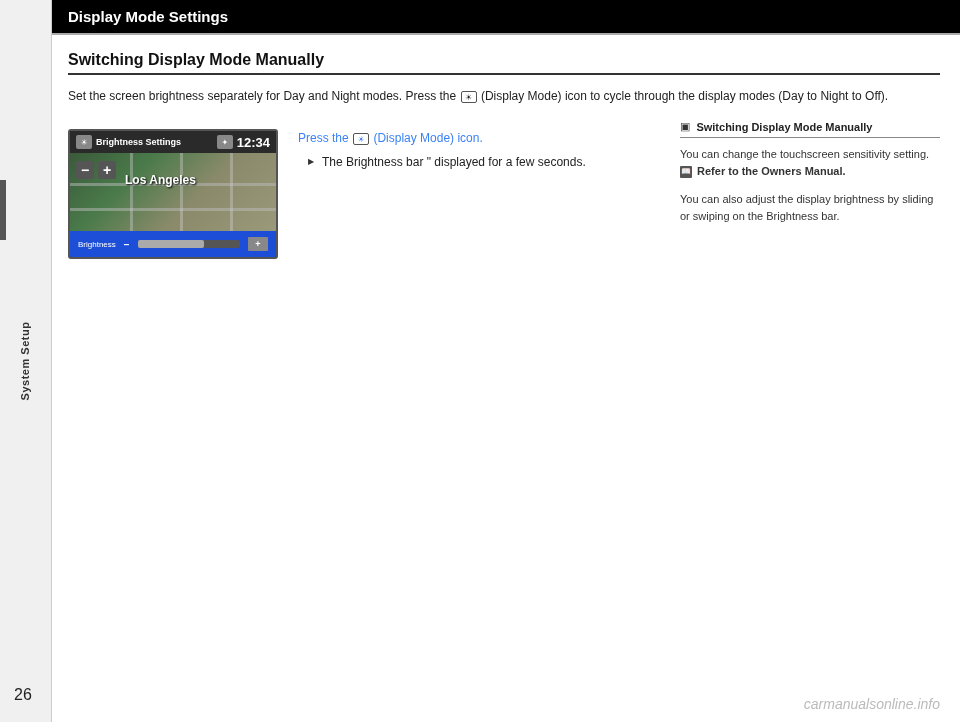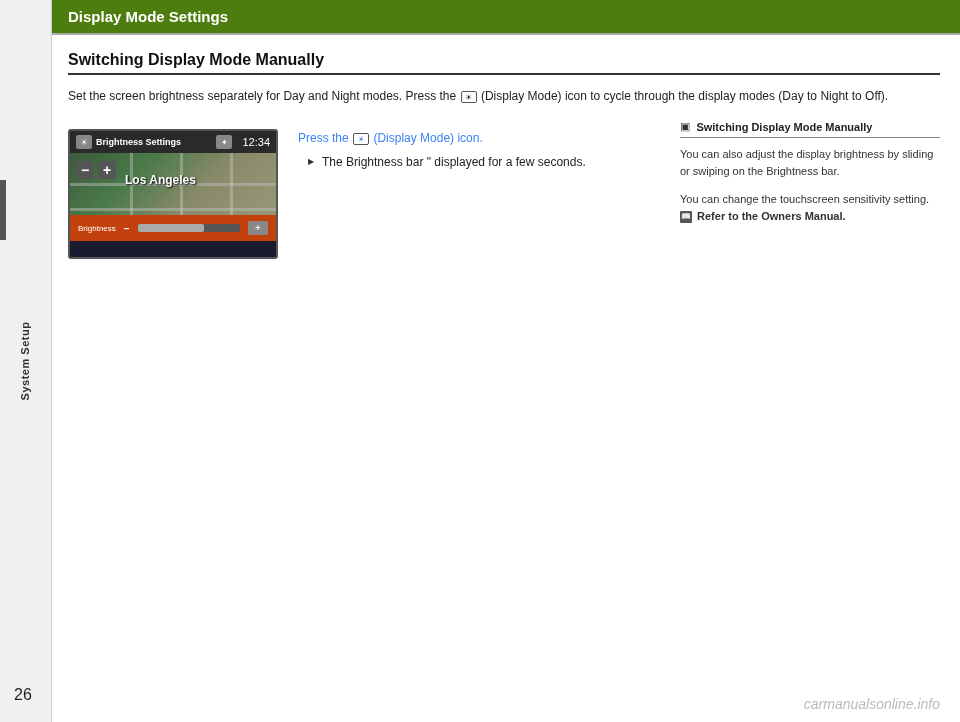--- a/index.html
+++ b/index.html
@@ -61,21 +61,21 @@
       position: absolute;
       left: 52px;
       top: 0;
       right: 0;
       bottom: 0;
       padding: 0;
     }
 
     
     .header-bar {
-      background: #4d7c0f;
+      background: #000000;
       color: #ffffff;
       padding: 8px 16px;
       font-size: 15px;
       font-weight: bold;
       margin-bottom: 0;
     }
 
     
     .divider-line {
       height: 2px;
@@ -156,23 +156,23 @@
       border-radius: 2px;
       margin-right: 4px;
       display: flex;
       align-items: center;
       justify-content: center;
       font-size: 8px;
       color: #fff;
     }
     .screen-header-time {
       color: #fff;
-      font-size: 11px;
-      font-weight: normal;
-      margin-left: 6px;
+      font-size: 13px;
+      font-weight: bold;
+      margin-left: 0;
     }
 
     
     .screen-map {
       position: absolute;
       top: 22px;
       left: 0;
       right: 0;
       bottom: 26px;
       background: linear-gradient(135deg, #3a5a3a 0%, #4a7a4a 30%, #8a8a6a 60%, #9a9a7a 100%);
@@ -221,25 +221,25 @@
       align-items: center;
       justify-content: center;
       color: #fff;
       font-size: 14px;
       font-weight: bold;
     }
 
     
     .screen-bottom {
       position: absolute;
-      bottom: 16px;
+      bottom: 0;
       left: 0;
       right: 0;
       height: 26px;
-      background: #c2410c;
+      background: #1d4ed8;
       display: flex;
       align-items: center;
       padding: 0 8px;
       gap: 8px;
     }
     .brightness-label {
       color: #fff;
       font-size: 8px;
       white-space: nowrap;
     }
@@ -467,24 +467,24 @@
       </div>
 
     </div>
   </div>
 
   <div class="info-box">
     <div class="info-header">
       <span class="info-header-icon">▣</span>
       <span class="info-header-text">Switching Display Mode Manually</span>
     </div>
-    <p class="info-paragraph">You can also adjust the display brightness by sliding or swiping on the Brightness bar.</p>
     <p class="info-paragraph">
       <span>You can change the touchscreen sensitivity setting.</span>
       <br>
       <span class="book-icon">📖</span>
       <span class="bold-link">Refer to the Owners Manual.</span>
     </p>
+    <p class="info-paragraph">You can also adjust the display brightness by sliding or swiping on the Brightness bar.</p>
   </div>
 
   <div class="watermark">carmanualsonline.info</div>
 
 </div>
 
 </body></html>

